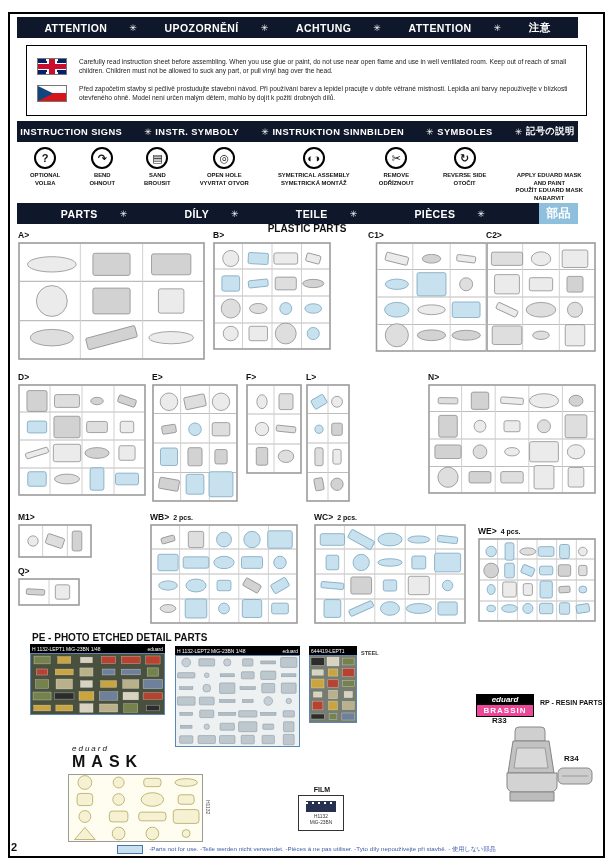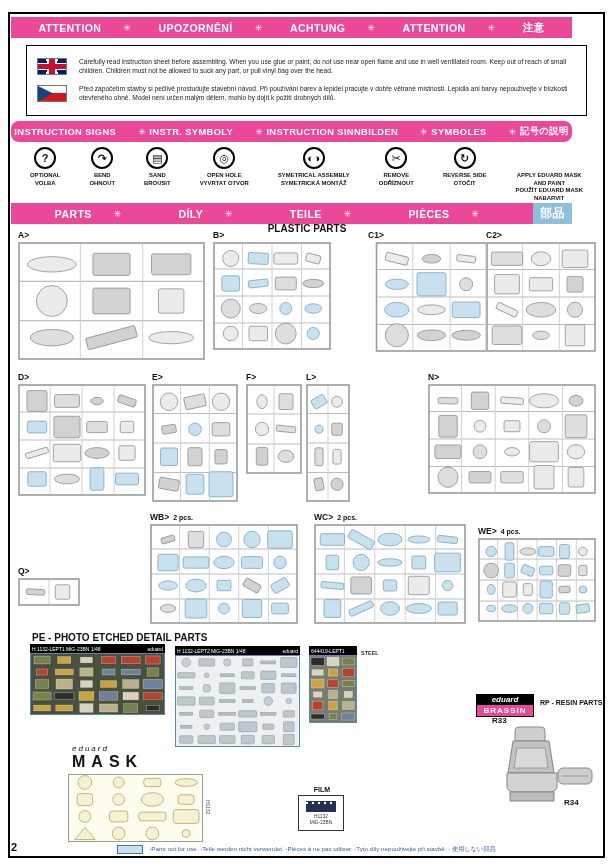--- a/index.html
+++ b/index.html
@@ -2,24 +2,24 @@
 <html><head>
 <meta charset="utf-8">
 <style>
   *{margin:0;padding:0;box-sizing:border-box;}
   html,body{background:#ffffff;}
   body{font-family:"Liberation Sans","DejaVu Sans",sans-serif;color:#111;}
   .page{position:relative;width:613px;height:868px;background:#fff;overflow:hidden;}
   .abs{position:absolute;}
   .frame{position:absolute;left:8px;top:12px;width:597px;height:846px;border:2px solid #000;}
 
-  .bar{position:absolute;left:11px;width:561px;height:21px;background:#ec4899;color:#fff;
+  .bar{position:absolute;left:17px;width:561px;height:21px;background:#0f172a;color:#fff;
        display:flex;align-items:center;justify-content:space-evenly;font-weight:bold;
        font-size:10.5px;letter-spacing:.4px;white-space:nowrap;}
-  .bar.small{font-size:9.3px;border-radius:8px;}
+  .bar.small{font-size:9.3px;}
   .bar .seg{display:flex;align-items:center;}
   .bar .sep{margin:0 0 0 22px;font-size:9px;}
   .bar:not(.keep-sep) .seg:last-child .sep{display:none;}
   .jp-box{background:#8ebfdd;color:#fff;font-size:12px;font-weight:bold;padding:2px 7px;margin-left:10px;}
 
   .warnbox{position:absolute;left:26px;top:45px;width:561px;height:71px;border:1px solid #000;
            display:flex;flex-direction:column;justify-content:space-evenly;padding:3px 10px;}
   .warnrow{display:flex;align-items:flex-start;gap:12px;}
   .warntext{font-size:6.6px;line-height:1.35;color:#222;max-width:500px;}
   .flag{width:30px;height:17px;flex:0 0 auto;border:1px solid #777;position:relative;overflow:hidden;}
@@ -132,21 +132,21 @@
         <span>INSTRUCTION SIGNS</span>
         <span class="sep">✳</span>
       </span>
 
       <span class="seg">
         <span>INSTR. SYMBOLY</span>
         <span class="sep">✳</span>
       </span>
 
       <span class="seg">
-        <span>INSTRUCTION SINNBILDEN</span>
+        <span>INSTRUKTION SINNBILDEN</span>
         <span class="sep">✳</span>
       </span>
 
       <span class="seg">
         <span>SYMBOLES</span>
         <span class="sep">✳</span>
       </span>
 
       <span class="seg">
         <span>記号の説明</span>
@@ -440,20 +440,31 @@
           <rect x="101.59428050994873" y="57.62569427907467" width="28.811438980102537" height="20.24861144185066" rx="2" fill="#ebebeb" stroke="#8f8f8f" stroke-width="0.8"></rect>
           <ellipse cx="148" cy="67.75" rx="8.69298240661621" ry="7.122699416875839" fill="#ebebeb" stroke="#8f8f8f" stroke-width="0.8"></ellipse>
           <circle cx="20" cy="93.25" r="10.119520874023436" fill="#dedede" stroke="#8f8f8f" stroke-width="0.8"></circle>
           <rect x="41.05235221862793" y="87.53556664705276" width="21.89529556274414" height="11.42886670589447" rx="2" fill="#d2d2d2" stroke="#8f8f8f" stroke-width="0.8"></rect>
           <rect x="72.75811508178711" y="87.56068557918071" width="22.48376983642578" height="11.378628841638564" rx="2" fill="#dedede" stroke="#8f8f8f" stroke-width="0.8"></rect>
           <rect x="106.06101825714111" y="81.5635281842947" width="19.87796348571777" height="23.372943631410596" rx="2" fill="#ebebeb" stroke="#8f8f8f" stroke-width="0.8"></rect>
           <rect x="140.1460306930542" y="83.4434332293272" width="15.707938613891601" height="19.613133541345594" rx="2" fill="#ebebeb" stroke="#8f8f8f" stroke-width="0.8"></rect>
         </svg></div>
   </div>
 
+  <div class="sprue" style="left:18px;top:512px;width:74px;">
+    <div class="sprue-label"><span>M1&gt;</span></div>
+    <div class="sprue-box" style="height:34px;"><svg viewBox="0 0 74 34" width="100%" height="100%">
+          <rect x="1" y="1" width="72" height="32" fill="#fff" stroke="#9b9b9b" stroke-width="1.6"></rect>
+          <line x1="24.666666666666668" y1="2" x2="24.666666666666668" y2="32" stroke="#d0d0d0" stroke-width="1"></line>
+          <line x1="49.333333333333336" y1="2" x2="49.333333333333336" y2="32" stroke="#d0d0d0" stroke-width="1"></line>
+          <circle cx="15" cy="17" r="5.1811770153045655" fill="#ebebeb" stroke="#8f8f8f" stroke-width="0.8"></circle>
+          <rect x="28.242667202949526" y="11.86638425707817" width="17.51466559410095" height="10.267231485843658" rx="1.5" fill="#dedede" stroke="#8f8f8f" stroke-width="0.8" transform="rotate(19 37 17)"></rect>
+          <rect x="54.172270064353945" y="7.075061538219453" width="9.655459871292114" height="19.849876923561094" rx="2" fill="#d2d2d2" stroke="#8f8f8f" stroke-width="0.8"></rect>
+        </svg></div>
+  </div>
   <div class="sprue" style="left:150px;top:512px;width:148px;">
     <div class="sprue-label"><span>WB&gt;</span><span class="pcs">2 pcs.</span></div>
     <div class="sprue-box" style="height:100px;"><svg viewBox="0 0 148 100" width="100%" height="100%">
           <rect x="1" y="1" width="146" height="98" fill="#fff" stroke="#9b9b9b" stroke-width="1.6"></rect>
           <line x1="2" y1="25" x2="146" y2="25" stroke="#bdbdbd" stroke-width="1.2"></line>
           <line x1="2" y1="50" x2="146" y2="50" stroke="#bdbdbd" stroke-width="1.2"></line>
           <line x1="2" y1="75" x2="146" y2="75" stroke="#bdbdbd" stroke-width="1.2"></line>
           <line x1="29.6" y1="2" x2="29.6" y2="98" stroke="#d0d0d0" stroke-width="1"></line>
           <line x1="59.2" y1="2" x2="59.2" y2="98" stroke="#d0d0d0" stroke-width="1"></line>
           <line x1="88.8" y1="2" x2="88.8" y2="98" stroke="#d0d0d0" stroke-width="1"></line>
@@ -723,21 +734,21 @@
 
   <div class="resin-label" style="left:492px;top:716px;">R33</div>
   <svg class="abs" style="left:500px;top:724px;" width="62" height="80" viewBox="0 0 62 80">
     <path d="M19 3 h22 a4 4 0 0 1 4 4 v10 h-30 v-10 a4 4 0 0 1 4 -4 z" fill="#cfcfcf" stroke="#8a8a8a" stroke-width="1"></path>
     <path d="M13 17 h36 l5 32 h-46 z" fill="#c2c2c2" stroke="#858585" stroke-width="1"></path>
     <path d="M17 24 h28 l3 20 h-34 z" fill="#d9d9d9" stroke="#8f8f8f" stroke-width="0.8"></path>
     <path d="M7 49 h50 v13 a6 6 0 0 1 -6 6 h-38 a6 6 0 0 1 -6 -6 z" fill="#d3d3d3" stroke="#858585" stroke-width="1"></path>
     <path d="M10 68 h44 v9 h-44 z" fill="#bcbcbc" stroke="#858585" stroke-width="1"></path>
   </svg>
 
-  <div class="resin-label" style="left:564px;top:754px;margin-top:44px;">R34</div>
+  <div class="resin-label" style="left:564px;top:754px;">R34</div>
   <svg class="abs" style="left:556px;top:764px;" width="38" height="24" viewBox="0 0 38 24">
     <rect x="2" y="4" width="34" height="16" rx="5" fill="#cdcdcd" stroke="#888" stroke-width="1"></rect>
     <line x1="6" y1="12" x2="32" y2="12" stroke="#999" stroke-width="1"></line>
   </svg>
 
   <div class="footer">
     <span class="swatch"></span>
     <span class="footer-note">-Parts not for use.  -Teile werden nicht verwendet.  -Pièces à ne pas utiliser.  -Tyto díly nepoužívejte při stavbě.  - 使用しない部品</span>
   </div>
   <div class="page-num">2</div>

